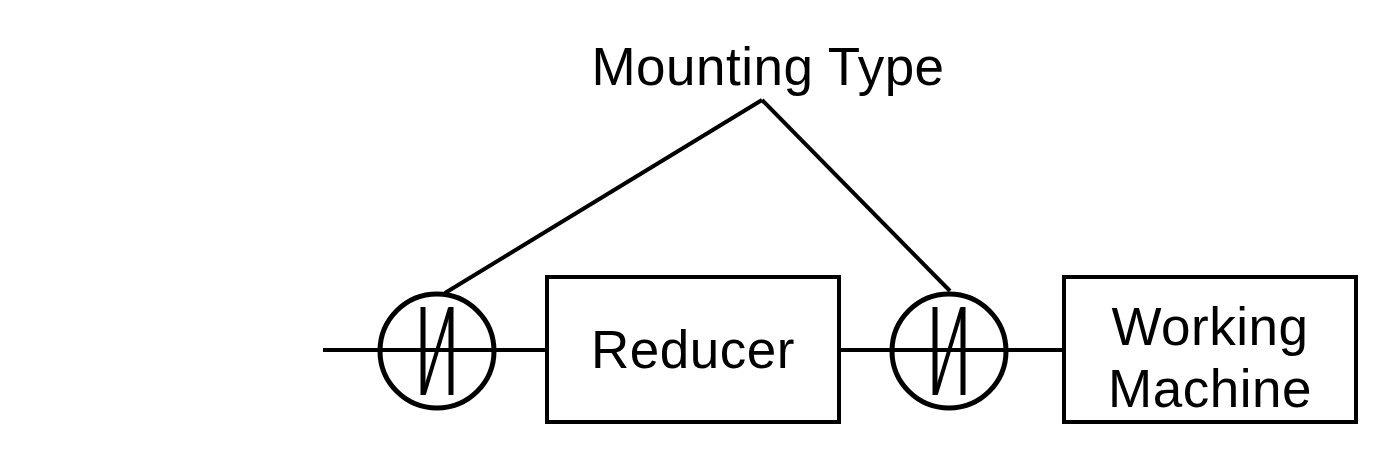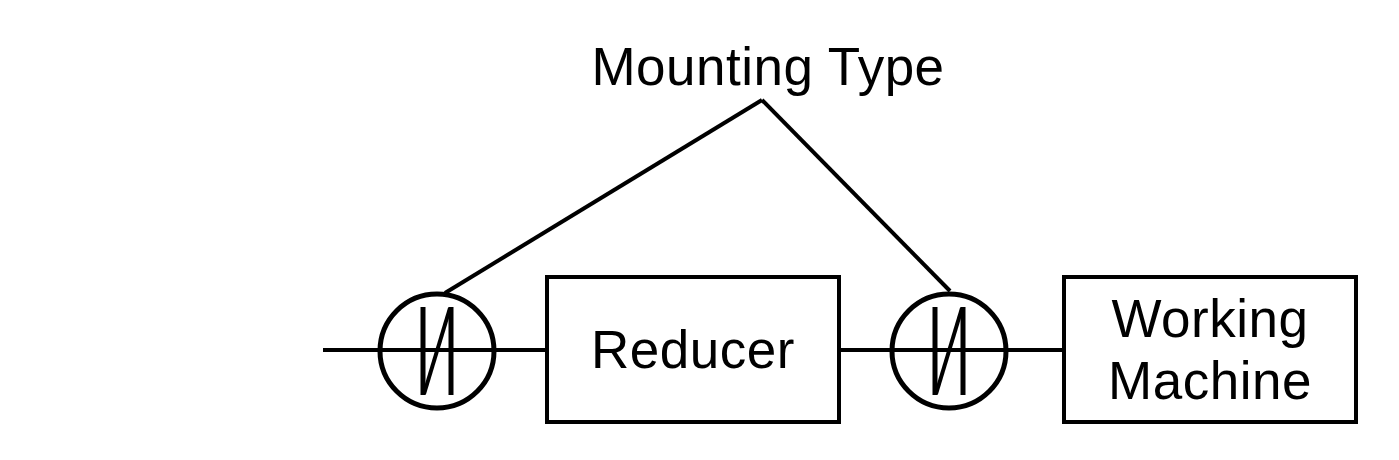--- a/index.html
+++ b/index.html
@@ -38,21 +38,21 @@
     display: flex;
     align-items: center;
     justify-content: center;
     text-align: center;
     font-size: 53px;
     letter-spacing: 0.5px;
     line-height: 1.17;
   }
   .box-motor   { left: 30px;   width: 296px; }
   .box-reducer { left: 545px;  width: 296px; text-align: center; }
-  .box-working { left: 1062px; width: 296px; padding: 0 8px; }
+  .box-working { left: 1062px; width: 296px; padding: 0 8px; align-items: flex-end; }
 </style>
 </head>
 <body>
 
 <div class="canvas">
 
   <svg class="svg-layer" viewBox="0 0 1399 460">
     <g fill="none" stroke-linecap="butt" stroke="#000000">
 
       <line x1="323" y1="350" x2="547" y2="350" stroke-width="4"></line>

